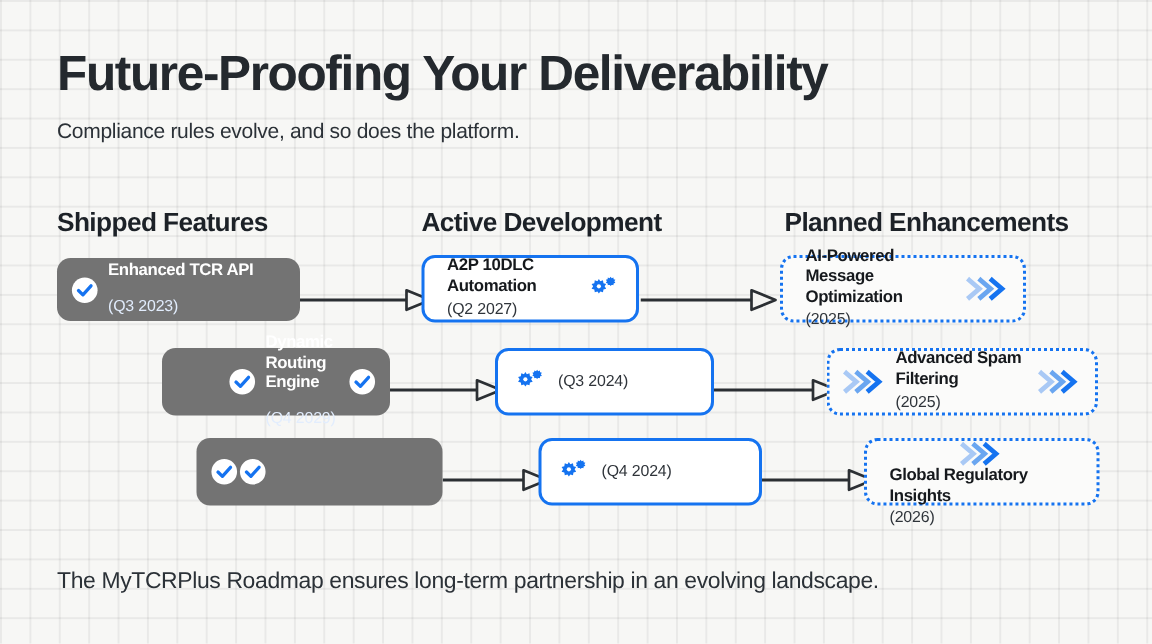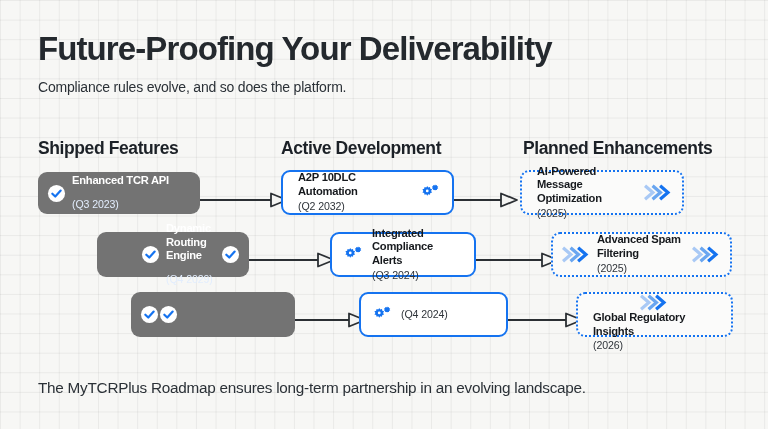--- a/index.html
+++ b/index.html
@@ -187,21 +187,21 @@
       <circle cx="10" cy="10" r="9" fill="#ffffff"></circle>
       <path d="M5.6 10.2 L8.7 13.2 L14.4 6.9" fill="none" stroke="#1573f0" stroke-width="2.3" stroke-linecap="round" stroke-linejoin="round"></path>
     </svg>
   </span>
   <span class="card-body">
     <span class="card-title">Enhanced TCR API</span>
     <span class="card-date">(Q3 2023)</span>
   </span>
 </div>
 
-<div class="card shipped" style="left:97px; top:232px; width:152px; height:45px;padding-left:44px;">
+<div class="card shipped" style="left:108px; top:232px; width:152px; height:45px;padding-left:44px;">
   <span class="icon check-icon">
     <svg viewBox="0 0 20 20" width="19" height="19">
       <circle cx="10" cy="10" r="9" fill="#ffffff"></circle>
       <path d="M5.6 10.2 L8.7 13.2 L14.4 6.9" fill="none" stroke="#1573f0" stroke-width="2.3" stroke-linecap="round" stroke-linejoin="round"></path>
     </svg>
   </span>
   <span class="card-body">
     <span class="card-title">Dynamic Routing Engine</span>
     <span class="card-date">(Q4 2029)</span>
   </span>
@@ -221,24 +221,24 @@
     </svg>
   </span>
   <span class="icon check-icon">
     <svg viewBox="0 0 20 20" width="19" height="19">
       <circle cx="10" cy="10" r="9" fill="#ffffff"></circle>
       <path d="M5.6 10.2 L8.7 13.2 L14.4 6.9" fill="none" stroke="#1573f0" stroke-width="2.3" stroke-linecap="round" stroke-linejoin="round"></path>
     </svg>
   </span>
 </div>
 
-<div class="card active" style="left:281px; top:170px; width:173px; height:45px;">
+<div class="card active" style="left:281px; top:170px; width:145px; height:45px;">
   <span class="card-body">
     <span class="card-title">A2P 10DLC Automation</span>
-    <span class="card-date">(Q2 2032)</span>
+    <span class="card-date">(Q2 2027)</span>
   </span>
   <span class="icon gear-icon">
     <svg viewBox="0 0 26 22" width="25" height="21">
       <g fill="#1573f0">
         <circle cx="17.8" cy="6.4" r="2.1"></circle>
         <circle cx="17.8" cy="6.4" r="0.85" fill="#ffffff"></circle>
         <path d="M17.8 2.6 l0.75 1.0 1.2-0.5 0.15 1.3 1.25 0.3 -0.75 1.1 0.75 1.1 -1.25 0.3 -0.15 1.3 -1.2-0.5 -0.75 1.0 -0.75-1.0 -1.2 0.5 -0.15-1.3 -1.25-0.3 0.75-1.1 -0.75-1.1 1.25-0.3 0.15-1.3 1.2 0.5z"></path>
       </g>
       <g fill="#1573f0">
         <path d="M9.6 4.2 l1.0 1.55 1.85-0.6 0.35 1.95 1.9 0.55 -1.1 1.65 1.1 1.65 -1.9 0.55 -0.35 1.95 -1.85-0.6 -1.0 1.55 -1.0-1.55 -1.85 0.6 -0.35-1.95 -1.9-0.55 1.1-1.65 -1.1-1.65 1.9-0.55 0.35-1.95 1.85 0.6z"></path>
@@ -258,21 +258,20 @@
         <path d="M17.8 2.6 l0.75 1.0 1.2-0.5 0.15 1.3 1.25 0.3 -0.75 1.1 0.75 1.1 -1.25 0.3 -0.15 1.3 -1.2-0.5 -0.75 1.0 -0.75-1.0 -1.2 0.5 -0.15-1.3 -1.25-0.3 0.75-1.1 -0.75-1.1 1.25-0.3 0.15-1.3 1.2 0.5z"></path>
       </g>
       <g fill="#1573f0">
         <path d="M9.6 4.2 l1.0 1.55 1.85-0.6 0.35 1.95 1.9 0.55 -1.1 1.65 1.1 1.65 -1.9 0.55 -0.35 1.95 -1.85-0.6 -1.0 1.55 -1.0-1.55 -1.85 0.6 -0.35-1.95 -1.9-0.55 1.1-1.65 -1.1-1.65 1.9-0.55 0.35-1.95 1.85 0.6z"></path>
         <circle cx="9.6" cy="9.3" r="3.3" fill="#1573f0"></circle>
         <circle cx="9.6" cy="9.3" r="1.45" fill="#ffffff"></circle>
       </g>
     </svg>
   </span>
   <span class="card-body">
-    <span class="card-title">Integrated Compliance Alerts</span>
     <span class="card-date">(Q3 2024)</span>
   </span>
 </div>
 
 <div class="card active" style="left:359px; top:292px; width:149px; height:45px;">
   <span class="icon gear-icon">
     <svg viewBox="0 0 26 22" width="25" height="21">
       <g fill="#1573f0">
         <circle cx="17.8" cy="6.4" r="2.1"></circle>
         <circle cx="17.8" cy="6.4" r="0.85" fill="#ffffff"></circle>

